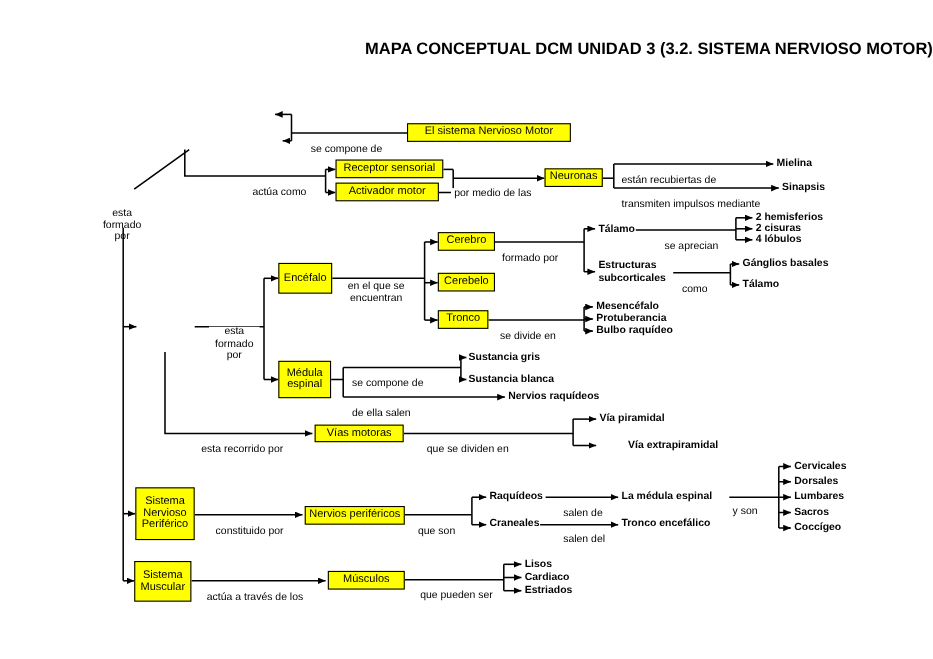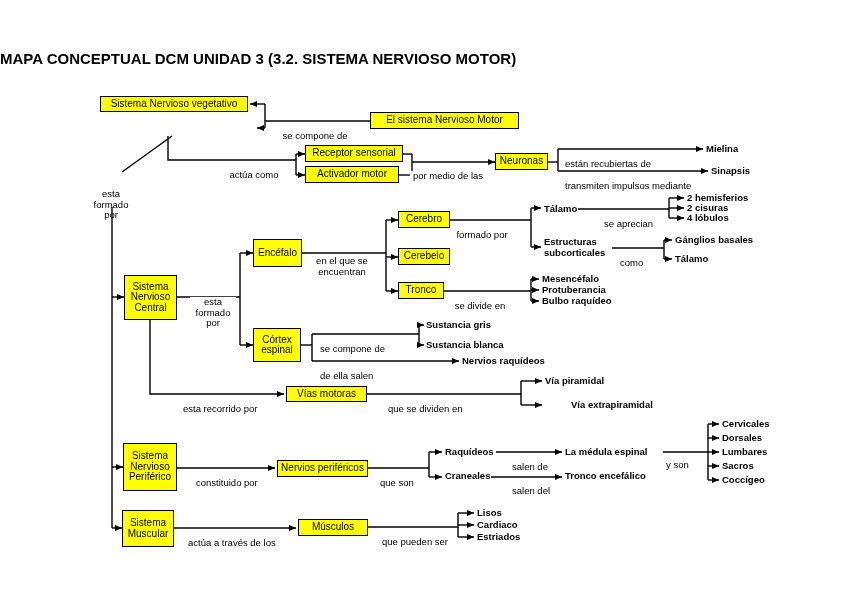--- a/index.html
+++ b/index.html
@@ -1,19 +1,19 @@
 <!DOCTYPE html>
 <html><head>
 <meta charset="utf-8">
 <style>
   html,body{margin:0;padding:0;background:#ffffff;}
   #canvas{position:relative;width:848px;height:599px;background:#ffffff;overflow:hidden;
           font-family:"Liberation Sans",sans-serif;color:#000;}
-  #title{position:absolute;left:0;right:0;top:36px;text-align:left;
-         font-size:15px;font-weight:bold;letter-spacing:0;margin-top:14px;}
+  #title{position:absolute;left:0;right:0;top:36px;text-align:right;
+         font-size:15px;font-weight:bold;letter-spacing:0;}
   #wires{position:absolute;left:0;top:0;z-index:1;}
   .box{position:absolute;background:#ffff00;border:1.5px solid #000;box-sizing:border-box;
        display:flex;align-items:center;justify-content:center;text-align:center;
        font-size:10px;line-height:10.5px;padding:0 1px;z-index:2;}
   .lbl{position:absolute;font-size:9.5px;line-height:10.5px;text-align:center;
        white-space:nowrap;z-index:2;margin-top:15px;}
   .wrap{white-space:normal;}
   .bg{background:#ffffff;padding:0 2px;}
   .term{position:absolute;font-size:9.5px;line-height:10.5px;white-space:nowrap;z-index:2;font-weight:bold;}
 </style>
@@ -122,31 +122,29 @@
 
       <path d="M174,528 H296" marker-end="url(#arr)"></path>
       <path d="M368,527 H458"></path>
         <path d="M458,513 V537"></path>
       <path d="M458,513 H474" marker-end="url(#arr)"></path>
       <path d="M458,525 H474" marker-end="url(#arr)"></path>
       <path d="M458,537 H474" marker-end="url(#arr)"></path>
     </g>
   </svg>
 
-  <div class="box" style="left:100px;top:96px;width:148px;height:16px">Sistema Nervioso vegetativo</div>
   <div class="box" style="left:370px;top:112px;width:149px;height:17px">El sistema Nervioso Motor</div>
   <div class="box" style="left:305px;top:145px;width:98px;height:17px">Receptor sensorial</div>
   <div class="box" style="left:305px;top:166px;width:94px;height:17px">Activador motor</div>
   <div class="box" style="left:495px;top:153px;width:53px;height:17px">Neuronas</div>
-  <div class="box" style="left:124px;top:275px;width:53px;height:45px">Sistema Nervioso Central</div>
   <div class="box" style="left:253px;top:239px;width:49px;height:28px">Encéfalo</div>
   <div class="box" style="left:398px;top:211px;width:52px;height:17px">Cerebro</div>
   <div class="box" style="left:398px;top:248px;width:52px;height:17px">Cerebelo</div>
   <div class="box" style="left:398px;top:282px;width:46px;height:17px">Tronco</div>
-  <div class="box" style="left:253px;top:328px;width:48px;height:34px">Córtex espinal</div>
+  <div class="box" style="left:253px;top:328px;width:48px;height:34px">Médula espinal</div>
   <div class="box" style="left:286px;top:386px;width:81px;height:16px">Vías motoras</div>
   <div class="box" style="left:123px;top:443px;width:54px;height:48px">Sistema Nervioso Periférico</div>
   <div class="box" style="left:277px;top:460px;width:91px;height:17px">Nervios periféricos</div>
   <div class="box" style="left:122px;top:510px;width:52px;height:37px">Sistema Muscular</div>
   <div class="box" style="left:298px;top:519px;width:70px;height:17px">Músculos</div>
 
   <div class="lbl bg" style="left:280px;top:116px;width:66px">se compone de</div>
   <div class="lbl bg" style="left:226px;top:155px;width:52px">actúa como</div>
   <div class="lbl bg" style="left:410px;top:156px;width:72px">por medio de las</div>
   <div class="lbl bg" style="left:563px;top:144px">están recubiertas de</div>

